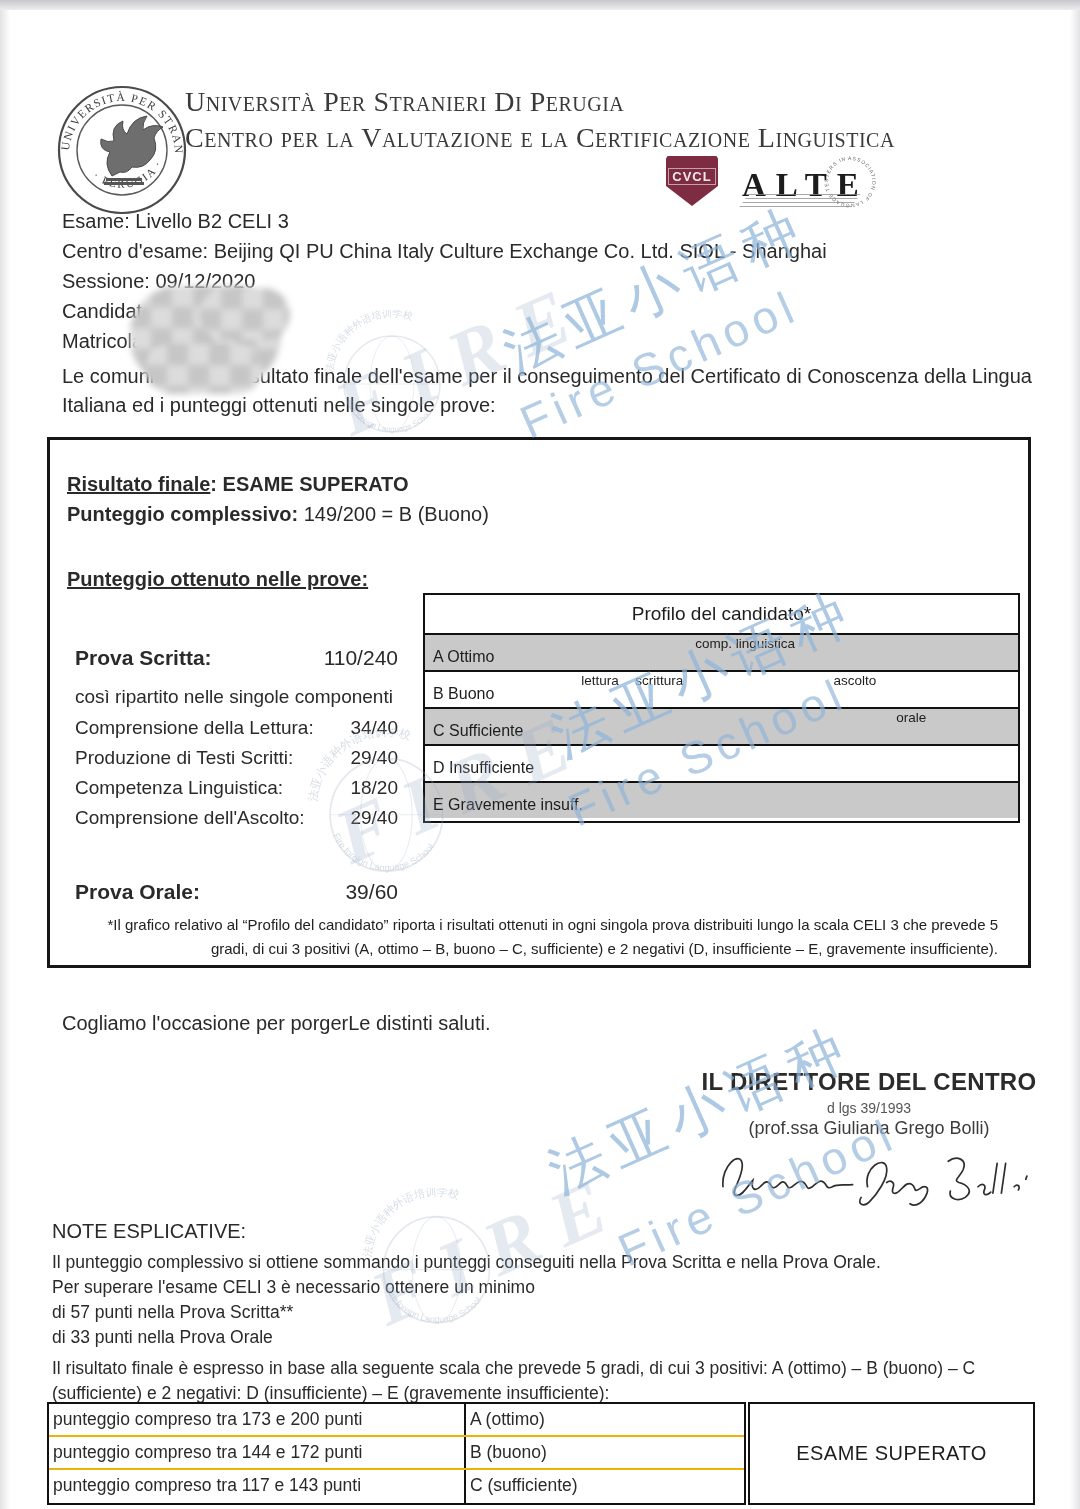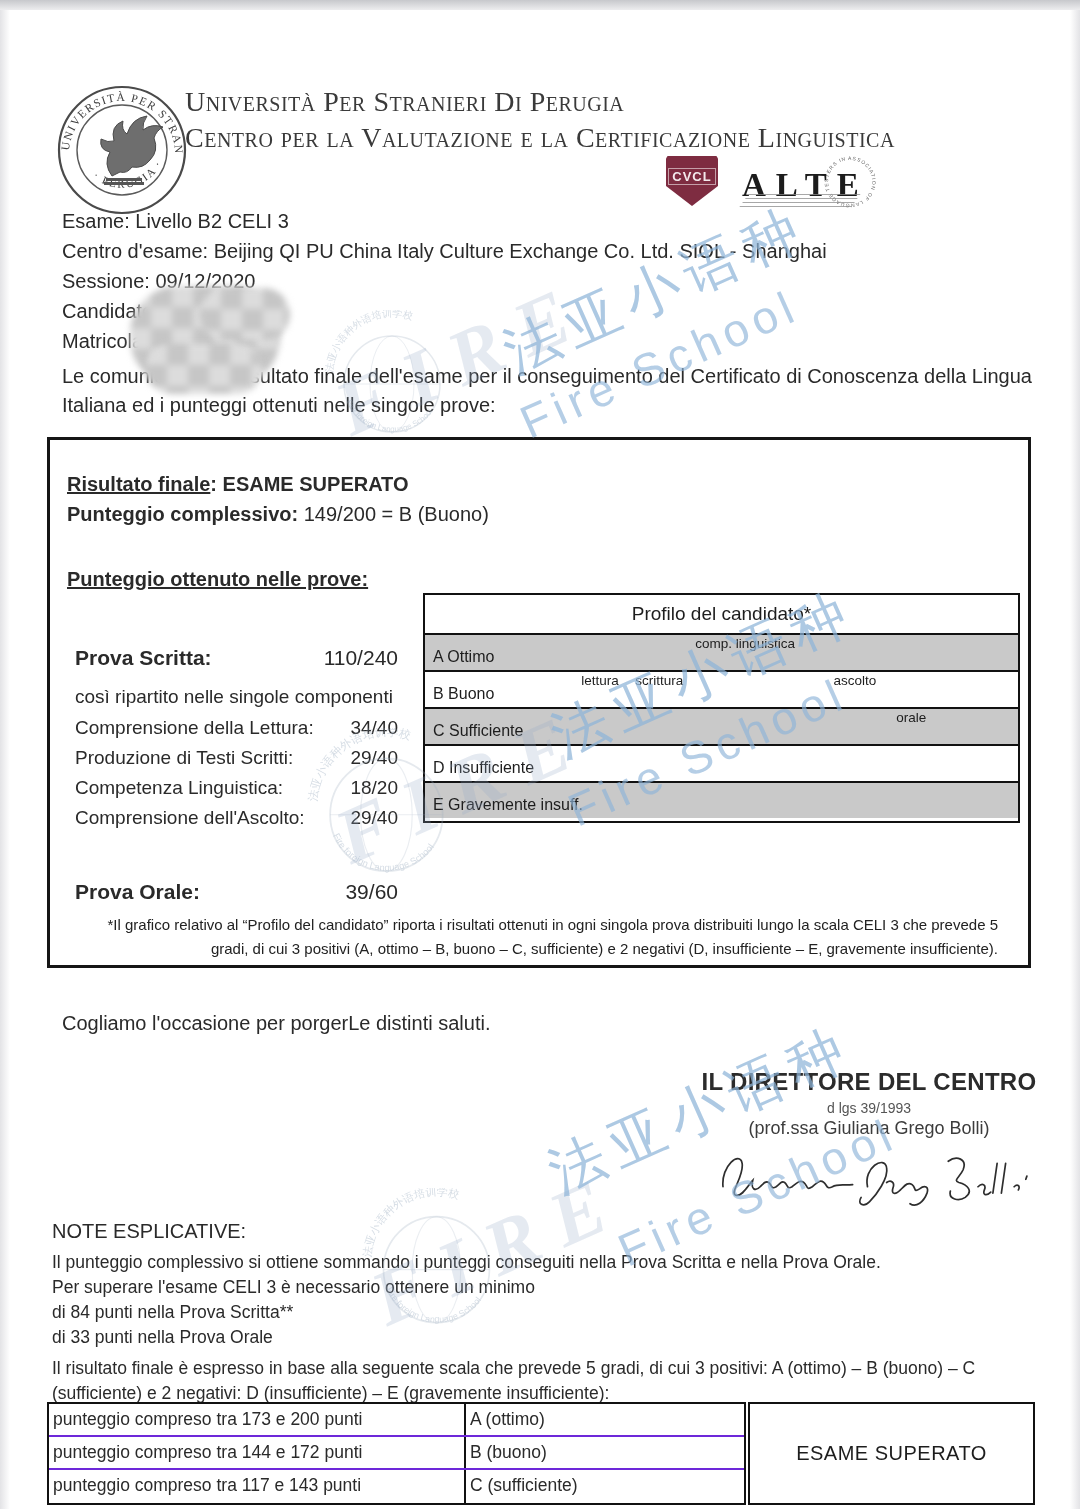--- a/index.html
+++ b/index.html
@@ -53,21 +53,21 @@
   .dir{left:700px;top:1068px;width:338px;text-align:center;}
   .dir-title{font-size:24px;color:#2b2b2b;letter-spacing:0.3px;white-space:nowrap;font-weight:bold;}
   .dir-law{font-size:14px;color:#555;margin-top:4px;}
   .dir-name{font-size:18px;color:#3c3c3c;margin-top:2px;white-space:nowrap;}
 
   
   .nt{font-size:17.5px;line-height:25px;}
 
   
   .gt-left{left:0;top:0;width:699px;height:103px;border:2px solid #111;box-sizing:border-box;}
-  .gt-row{display:flex;height:31px;border-bottom:2px solid #6d28d9;box-sizing:content-box;}
+  .gt-row{display:flex;height:31px;border-bottom:2px solid #eab308;box-sizing:content-box;}
   .gt-row:last-child{border-bottom:none;height:33px;}
   .gt-c1{width:411px;border-right:2px solid #111;padding-left:4px;font-size:17.5px;line-height:31px;white-space:nowrap;overflow:hidden;}
   .gt-c2{flex:1;padding-left:4px;font-size:17.5px;line-height:31px;white-space:nowrap;}
   .gt-result{left:701px;top:0;width:287px;height:103px;border:2px solid #111;box-sizing:border-box;
              display:flex;align-items:center;justify-content:center;font-size:20px;letter-spacing:0.5px;color:#1d1d1d;}
 
   
   .wm{pointer-events:none;z-index:5;}
   .wm-cn{font-family:"DejaVu Sans",sans-serif;font-size:56px;letter-spacing:9px;color:rgba(142,180,216,0.72);
          transform:rotate(-24deg);transform-origin:0 0;white-space:nowrap;}
@@ -214,21 +214,21 @@
     <svg width="320" height="68" viewBox="0 0 300 64" fill="none" stroke="#2e2e2e" stroke-width="1.6" stroke-linecap="round">
       <path d="M6,44 C4,24 22,10 24,22 C26,34 12,50 18,52 C24,54 30,42 34,38 C32,46 36,49 41,44 C44,41 46,38 49,40 C52,42 51,47 56,44 C60,41 61,38 64,40 C67,42 66,47 71,44 C75,41 78,37 82,40 C86,43 84,48 90,44 C95,40 97,37 101,40 C104,42 103,47 109,44 C114,41 120,43 128,42"></path>
       <path d="M142,44 C138,26 158,14 160,26 C162,36 150,52 144,58 C138,64 132,60 136,54 M160,40 C164,37 168,40 166,45 C164,51 168,52 173,47 C177,43 180,39 184,42 C188,45 185,50 191,46 C196,42 200,44 198,50 C195,58 188,64 182,60"></path>
       <path d="M218,20 C226,14 236,18 232,28 C229,35 222,38 228,40 C236,42 242,48 234,54 C228,58 218,56 220,48 M246,44 C250,40 254,42 252,47 C250,52 254,53 258,49 M264,22 L260,50 M272,22 L268,50 M280,44 C283,41 286,43 284,47 M292,34 L291,37"></path>
     </svg>
   </div>
 
   <div class="abs" style="left:52px;top:1220px;font-size:20px;">NOTE ESPLICATIVE:</div>
   <div class="abs nt" style="left:52px;top:1250px;">Il punteggio complessivo si ottiene sommando i punteggi conseguiti nella Prova Scritta e nella Prova Orale.</div>
   <div class="abs nt" style="left:52px;top:1275px;">Per superare l'esame CELI 3 è necessario ottenere un minimo</div>
-  <div class="abs nt" style="left:52px;top:1300px;">di 84 punti nella Prova Scritta**</div>
+  <div class="abs nt" style="left:52px;top:1300px;">di 57 punti nella Prova Scritta**</div>
   <div class="abs nt" style="left:52px;top:1325px;">di 33 punti nella Prova Orale</div>
   <div class="abs nt" style="left:52px;top:1356px;width:948px;">Il risultato finale è espresso in base alla seguente scala che prevede 5 gradi, di cui 3 positivi: A (ottimo) – B (buono) – C (sufficiente) e 2 negativi: D (insufficiente) – E (gravemente insufficiente):</div>
 
   <div class="abs" style="left:47px;top:1402px;width:989px;height:103px;">
     <div class="abs gt-left">
       <div class="gt-row">
         <div class="gt-c1">punteggio compreso tra 173 e 200 punti</div>
         <div class="gt-c2">A (ottimo)</div>
       </div>
       <div class="gt-row">

